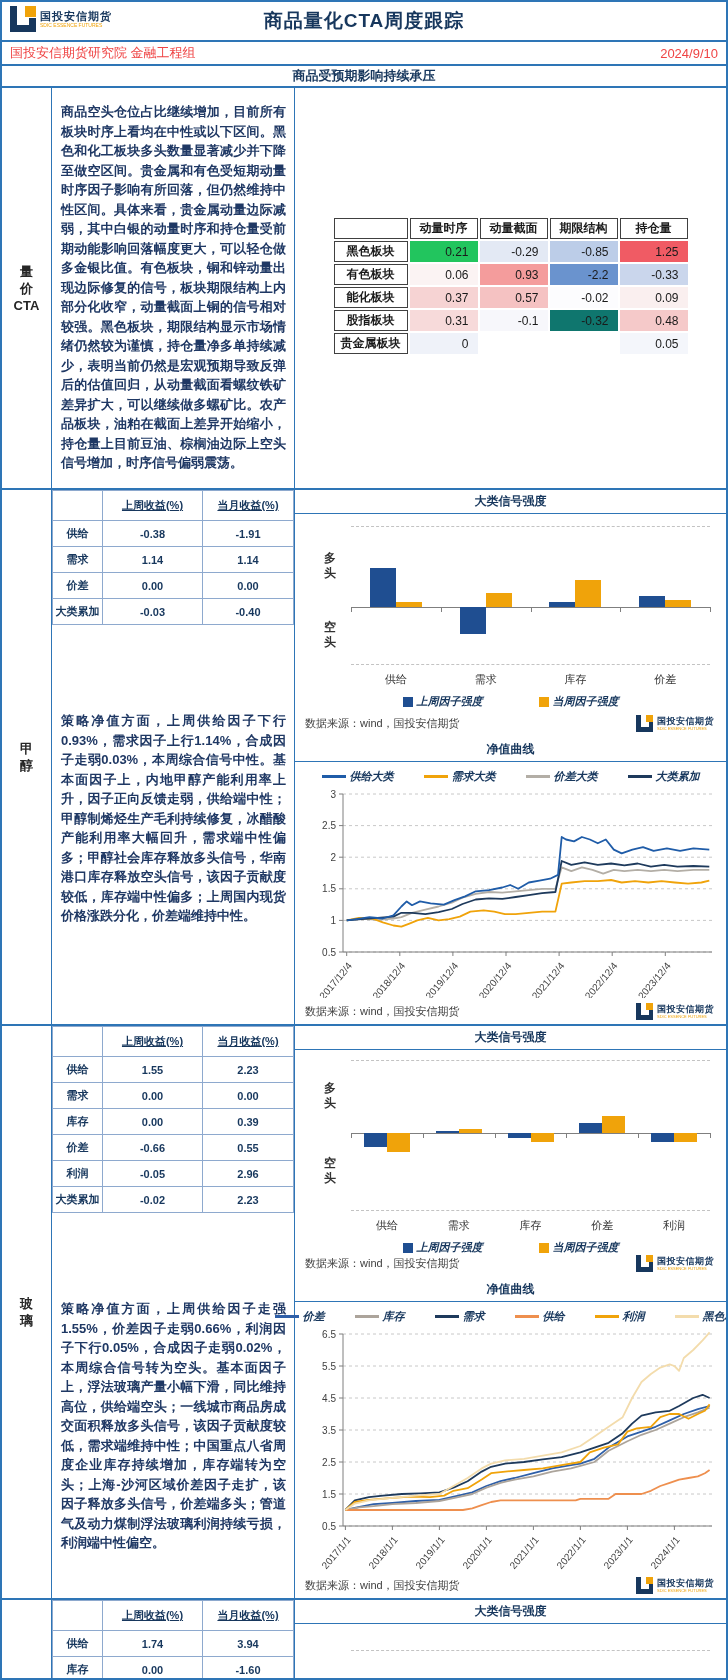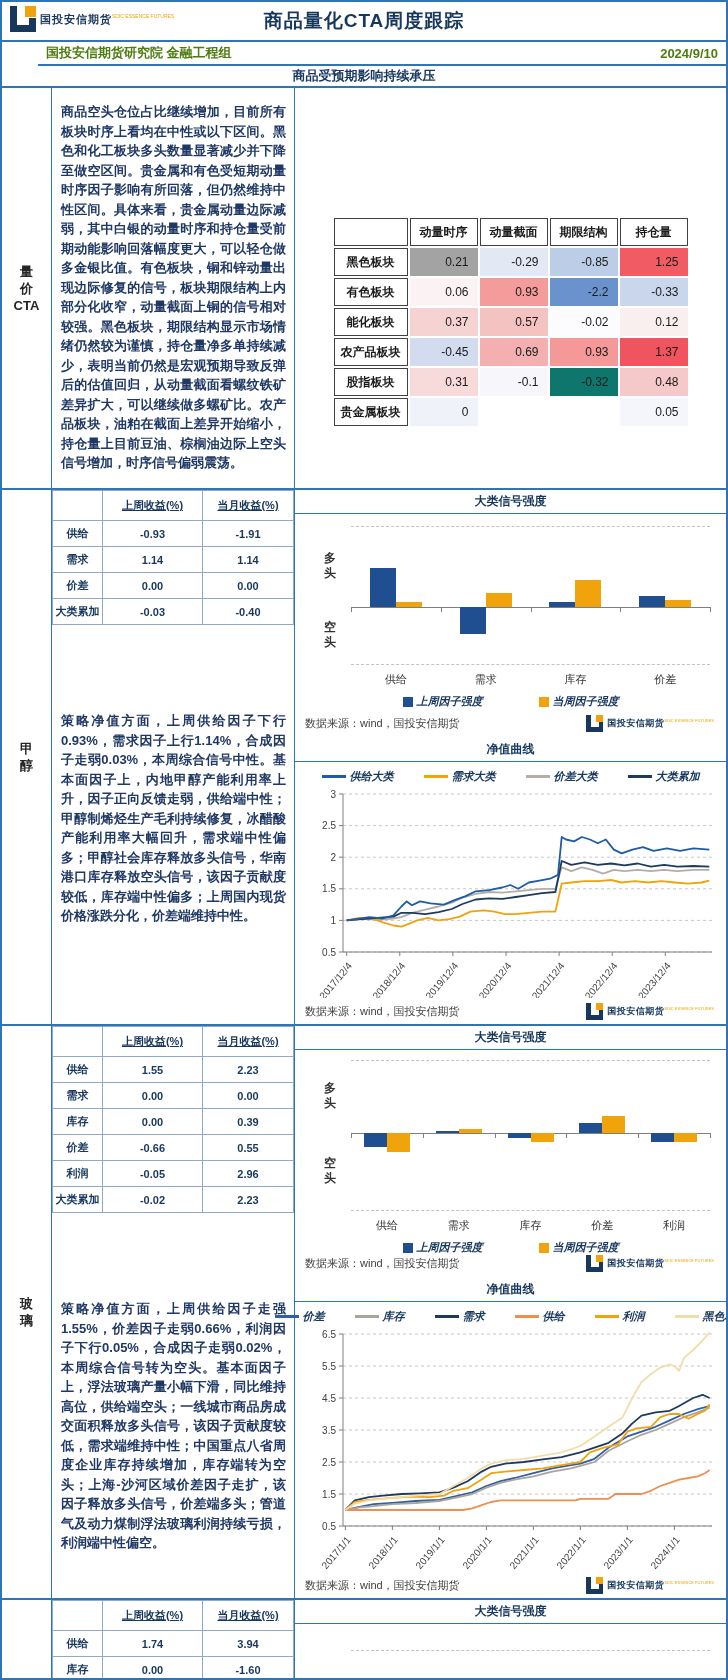--- a/index.html
+++ b/index.html
@@ -8,33 +8,33 @@
   .page { width:728px; height:1680px; border:2px solid #2E75B6; overflow:hidden;
           display:flex; flex-direction:column; background:#fff; position:relative; }
 
   
   .hdr1 { height:40px; flex:0 0 auto; border-bottom:2px solid #2E75B6; position:relative;
           display:flex; align-items:center; padding-left:8px; }
   .hdr-title { position:absolute; left:0; right:0; text-align:center; font-size:19px;
                font-weight:bold; color:#17375D; letter-spacing:1px; }
   .hdr2 { height:24px; flex:0 0 auto; border-bottom:2px solid #2E75B6; display:flex;
           justify-content:space-between; align-items:center; padding:0 8px;
-          font-size:13px; font-weight:bold; color:#4d7c0f;margin-left:36px; }
+          font-size:13px; font-weight:normal; color:#ef4444; }
   .hdr3 { height:22px; flex:0 0 auto; border-bottom:2px solid #2E75B6; display:flex;
           align-items:center; justify-content:center; font-size:13px; font-weight:bold; color:#17375D; }
 
   
   .logo-wrap { display:inline-flex; align-items:center; gap:4px; }
   .logo-mark { position:relative; flex:0 0 auto; }
   .logo-mark .lm-v,.logo-mark .lm-h,.logo-mark .lm-r { position:absolute; background:#17375D; }
   .logo-mark .lm-v { left:0; top:0; width:28%; height:100%; }
   .logo-mark .lm-h { left:0; bottom:0; width:100%; height:28%; }
   .logo-mark .lm-r { right:0; bottom:0; width:26%; height:55%; }
   .logo-mark .lm-o { position:absolute; right:0; top:0; width:44%; height:44%; background:#F0A30A; }
-  .logo-txt { display:flex; flex-direction:row; }
+  .logo-txt { display:flex; flex-direction:column; }
   .lt-cn { font-weight:bold; color:#17375D; white-space:nowrap; }
   .lt-en { color:#F0A30A; white-space:nowrap; }
   .logo-lg .logo-mark { width:26px; height:26px; }
   .logo-lg .lt-cn { font-size:11px; line-height:12px; letter-spacing:1px; }
   .logo-lg .lt-en { font-size:5px; line-height:6px; }
   .logo-sm .logo-mark { width:17px; height:17px; }
   .logo-sm .lt-cn { font-size:9px; line-height:10px; letter-spacing:0.5px; }
   .logo-sm .lt-en { font-size:4px; line-height:5px; }
 
   
@@ -47,21 +47,21 @@
                flex-direction:column; align-items:center; justify-content:center; }
   .sec-label span { display:block; font-size:13px; font-weight:bold; color:#262626;
                     line-height:17px; text-align:center; }
   .cta-text { width:243px; flex:0 0 auto; border-right:1px solid #2E75B6;
               padding:14px 8px 0 9px; font-size:13px; line-height:19.5px; font-weight:bold;
               color:#1F3864; text-align:justify; }
   .cta-right { flex:1; display:flex; justify-content:center; align-items:flex-start; }
 
   
   .hm-table { border-collapse:separate; border-spacing:2px; margin-top:128px; }
-  .hm-table td { height:28px; font-size:12px; white-space:nowrap; }
+  .hm-table td { height:21px; font-size:12px; white-space:nowrap; }
   .hm-b { border:1px solid #404040; background:#fff; }
   .hm-corner { width:74px; }
   .hm-col { width:68px; text-align:center; font-weight:bold; color:#1a1a1a; padding:0 2px; }
   .hm-lbl { text-align:center; font-weight:bold; color:#1a1a1a; padding:0 1px; max-width:76px; overflow:hidden; }
   .hm-val { text-align:right; padding:0 9px 0 2px; color:#1a1a1a; }
 
   
   .sec-left { width:243px; flex:0 0 auto; border-right:1px solid #2E75B6;
               display:flex; flex-direction:column; }
   .rt-table { border-collapse:collapse; width:100%; table-layout:fixed; flex:0 0 auto; }
@@ -147,45 +147,38 @@
           <tbody>
             <tr>
               <td class="hm-b hm-corner"></td>
               <td class="hm-b hm-col">动量时序</td>
               <td class="hm-b hm-col">动量截面</td>
               <td class="hm-b hm-col">期限结构</td>
               <td class="hm-b hm-col">持仓量</td>
             </tr>
             <tr>
               <td class="hm-b hm-lbl">黑色板块</td>
-              <td class="hm-val" style="background:#a3a3a3">0.21</td>
+              <td class="hm-val" style="background:#22c55e">0.21</td>
               <td class="hm-val" style="background:#E3E9F4">-0.29</td>
               <td class="hm-val" style="background:#BCCDE8">-0.85</td>
               <td class="hm-val" style="background:#F05B64">1.25</td>
             </tr>
             <tr>
               <td class="hm-b hm-lbl">有色板块</td>
               <td class="hm-val" style="background:#FBF3F3">0.06</td>
               <td class="hm-val" style="background:#F49C9C">0.93</td>
               <td class="hm-val" style="background:#6A93CE">-2.2</td>
               <td class="hm-val" style="background:#CAD6EC">-0.33</td>
             </tr>
             <tr>
               <td class="hm-b hm-lbl">能化板块</td>
               <td class="hm-val" style="background:#F6D3D3">0.37</td>
               <td class="hm-val" style="background:#F5C2C2">0.57</td>
               <td class="hm-val" style="background:#FCFCFE">-0.02</td>
-              <td class="hm-val" style="background:#FAEFEF">0.12</td>
-            </tr>
-            <tr>
-              <td class="hm-b hm-lbl">农产品板块</td>
-              <td class="hm-val" style="background:#D3DCEF">-0.45</td>
-              <td class="hm-val" style="background:#F4B0B0">0.69</td>
-              <td class="hm-val" style="background:#F49898">0.93</td>
-              <td class="hm-val" style="background:#F0545E">1.37</td>
+              <td class="hm-val" style="background:#FAEFEF">0.09</td>
             </tr>
             <tr>
               <td class="hm-b hm-lbl">股指板块</td>
               <td class="hm-val" style="background:#F7DADA">0.31</td>
               <td class="hm-val" style="background:#F7F7FB">-0.1</td>
               <td class="hm-val" style="background:#0f766e">-0.32</td>
               <td class="hm-val" style="background:#F5C9C9">0.48</td>
             </tr>
             <tr>
               <td class="hm-b hm-lbl">贵金属板块</td>
@@ -212,21 +205,21 @@
             <col>
           </colgroup>
           <tbody>
             <tr class="rt-head">
               <td></td>
               <td>上周收益(%)</td>
               <td>当月收益(%)</td>
             </tr>
             <tr class="rt-row">
               <td class="rt-lbl">供给</td>
-              <td>-0.93</td>
+              <td>-0.38</td>
               <td>-1.91</td>
             </tr>
             <tr class="rt-row">
               <td class="rt-lbl">需求</td>
               <td>1.14</td>
               <td>1.14</td>
             </tr>
             <tr class="rt-row">
               <td class="rt-lbl">价差</td>
               <td>0.00</td>

